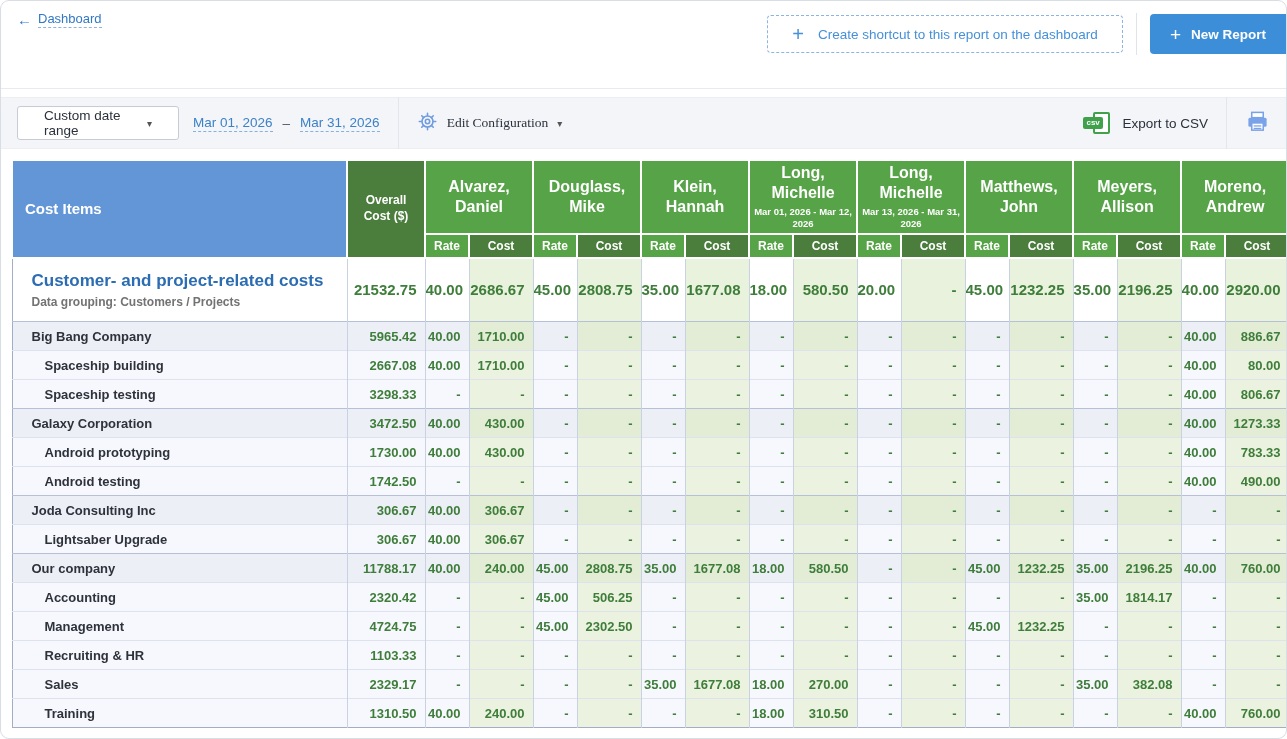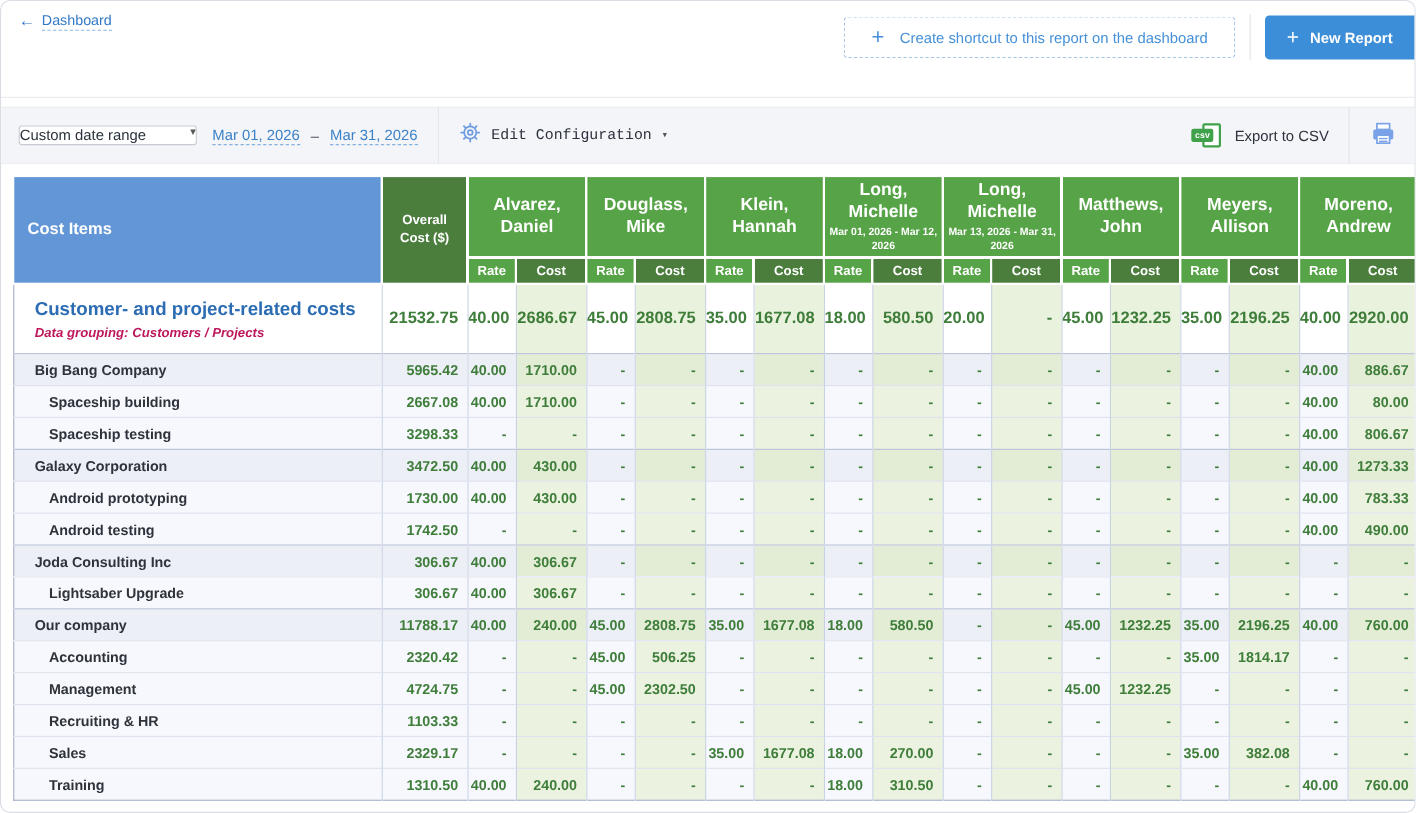--- a/index.html
+++ b/index.html
@@ -32,29 +32,29 @@
     cursor: pointer; font-family: inherit;
   }
   .new-report-btn .plus { font-size: 19px; font-weight: 400; line-height: 1; }
   
   .toolbar {
     margin-top: 8px; height: 52px; background: #f4f5f8;
     border-top: 1px solid #eceef2; border-bottom: 1px solid #eceef2;
     display: flex; align-items: center; padding: 0 16px;
   }
   .select-box {
-    width: 162px; height: 18px; background: #fff; border: 1px solid #c6cbd5; border-radius: 3px;
-    display: flex; align-items: flex-start; padding: 0 0; font-size: 13.5px; color: #2b313c; cursor: pointer;
+    width: 162px; height: 34px; background: #fff; border: 1px solid #c6cbd5; border-radius: 3px;
+    display: flex; align-items: center; padding: 0 26px; font-size: 13.5px; color: #2b313c; cursor: pointer;
   }
   .select-box .caret { margin-left: auto; font-size: 10px; color: #555; }
   .date-links { display: flex; align-items: center; gap: 10px; margin-left: 14px; font-size: 13.5px; }
   .date-link { color: #3b82c8; text-decoration: none; border-bottom: 1px dashed #84b1de; padding-bottom: 1px; cursor: pointer; }
   .date-sep { color: #4a5160; }
   .tb-vdiv { width: 1px; height: 52px; background: #e3e6ec; margin: 0 18px; }
-  .edit-config { display: flex; align-items: center; gap: 9px; cursor: pointer; background: none; border: none; font-family: Liberation Mono, monospace; font-size: 13.5px; color: #2b313c; }
+  .edit-config { display: flex; align-items: center; gap: 9px; cursor: pointer; background: none; border: none; font-family: Liberation Serif, serif; font-size: 13.5px; color: #2b313c; }
   .edit-config .caret { font-size: 10px; color: #555; }
   .toolbar-spacer { flex: 1; }
   .export-csv { display: flex; align-items: center; gap: 12px; cursor: pointer; background: none; border: none; font-family: inherit; font-size: 13.5px; color: #2b313c; }
   .csv-icon { position: relative; width: 27px; height: 22px; display: inline-block; margin-left: 36px; }
   .csv-page { position: absolute; right: 0; top: 0; width: 17px; height: 22px; background: #fff; border: 2px solid #3fa14a; border-radius: 2px; }
   .csv-badge { position: absolute; left: 0; top: 5px; background: #3fa14a; color: #fff; font-size: 8px; font-weight: 700; padding: 2px 3px; border-radius: 2px; line-height: 1; }
   .print-btn { background: none; border: none; cursor: pointer; display: flex; align-items: center; }
   
   .table-wrap { margin: 10px 0 0 10px; }
   table { border-collapse: collapse; table-layout: fixed; width: 1277px; border: 1px solid #a3aec6; }
@@ -75,21 +75,21 @@
   tr.lvl0 { background: #edeff7; }
   tr.lvl0 td { border-top: 1px solid #b6c0d7; }
   tr.lvl0 .cost-cell { background: #e3edd6; }
   tr.lvl1 { background: #f7f8fd; }
   tr.lvl1 .cost-cell { background: #ebf2df; }
   .label-cell { padding-left: 19px; font-size: 13px; font-weight: 700; color: #2e323b; }
   tr.lvl1 .label-cell { padding-left: 32px; }
   .num { text-align: right; padding-right: 8px; font-size: 13px; font-weight: 700; color: #3e7d3a; white-space: nowrap; }
   .sum-num { font-size: 15px; }
   .sum-title { font-size: 17px; font-weight: 700; color: #2b6cb3; line-height: 1.2; }
-  .sum-sub { font-size: 12px; color: #be185d; margin-top: 4px; font-style: italic; }
+  .sum-sub { font-size: 12px; color: #737373; margin-top: 4px; }
 </style>
 </head>
 <body>
 
 <div class="app">
 
   <div class="page-header">
     <a class="back-link">
       <span class="back-arrow">←</span>
       <span class="back-text">Dashboard</span>

